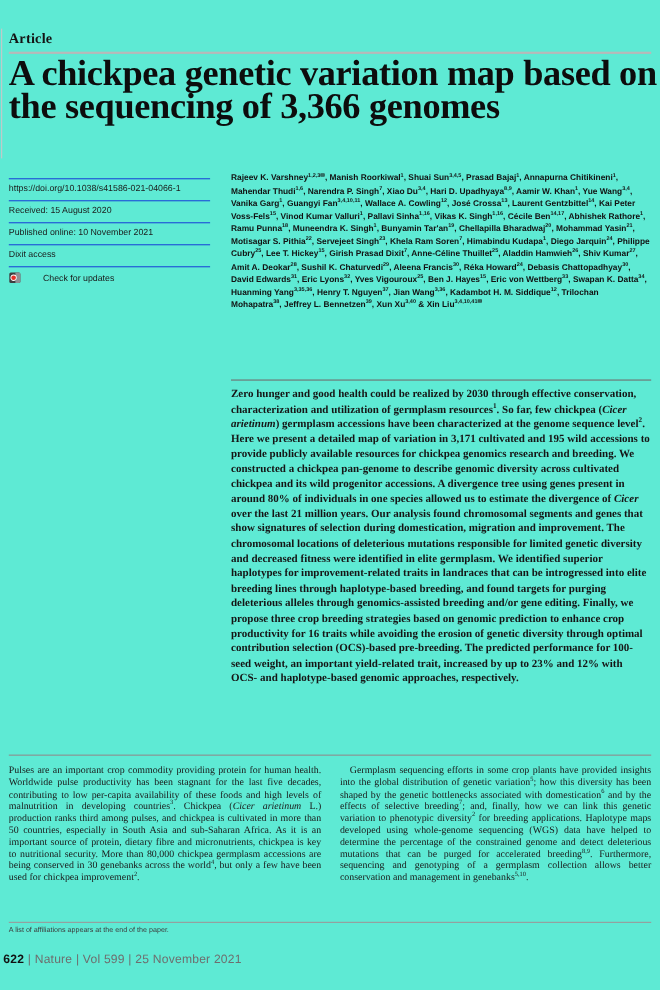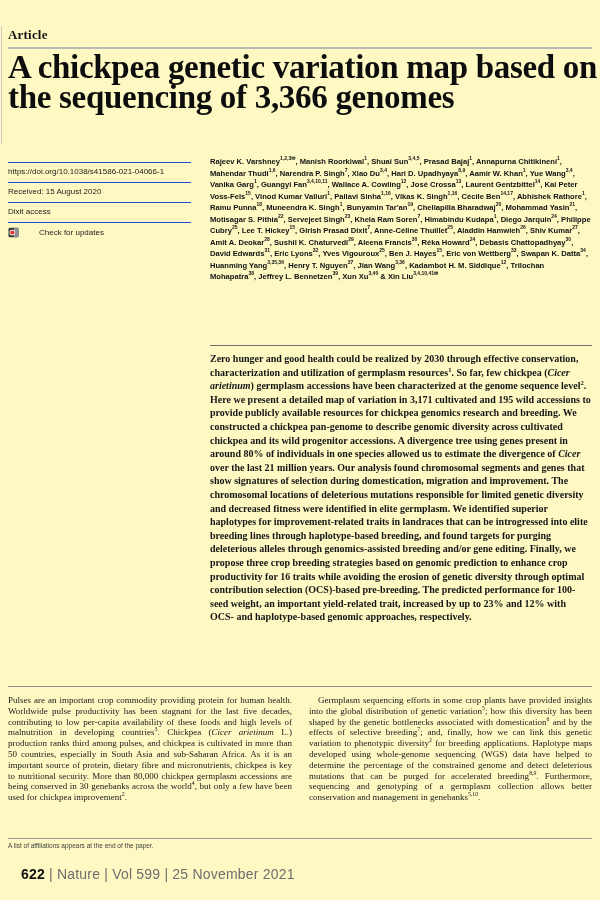--- a/index.html
+++ b/index.html
@@ -1,16 +1,16 @@
 <!DOCTYPE html>
 <html><head>
 <meta charset="utf-8">
 <style>
   html,body{margin:0;padding:0;background:#e8e8e8;}
-  .page{position:relative;width:600px;height:900px;background:#fef9c3;overflow:hidden;
+  .page{position:relative;width:600px;height:900px;background:#5eead4;overflow:hidden;
         font-family:"Liberation Serif",serif;color:#141414;}
   .edge-mark{position:absolute;left:1px;top:26px;width:1px;height:118px;background:#c8c8c8;}
 
   
   .kicker{position:absolute;left:8px;top:27px;font-size:13px;font-weight:bold;letter-spacing:.2px;}
   .header-rule{position:absolute;left:8px;top:47px;width:584px;height:2px;background:#b9b9b9;}
   .title{position:absolute;left:8px;top:52px;margin:0;font-size:33px;line-height:30px;
          font-weight:bold;letter-spacing:-.3px;color:#0d0d0d;}
   .title .tl{display:block;white-space:nowrap;}
 
@@ -37,41 +37,42 @@
   .col{position:absolute;top:695px;width:284px;font-size:9px;line-height:10.8px;
        text-align:justify;color:#181818;}
   .col sup{font-size:5.8px;line-height:0;}
   .col-left{left:8px;}
   .col-right{left:309px;width:283px;text-indent:9px;}
 
   
   .foot-rule{position:absolute;left:8px;top:838px;width:584px;height:1px;background:#9a9a9a;}
   .footnote{position:absolute;left:8px;top:842px;font-family:"Liberation Sans",sans-serif;
             font-size:6.5px;color:#3c3c3c;}
-  .footer{position:absolute;left:21px;top:866px;font-family:"Liberation Sans",sans-serif;
-          font-size:14px;color:#6e6e6e;letter-spacing:.2px;}
+  .footer{position:absolute;left:3px;top:866px;font-family:"Liberation Sans",sans-serif;
+          font-size:11px;color:#6e6e6e;letter-spacing:.2px;}
   .footer .b,.b{font-weight:bold;color:#111;}
   sup{vertical-align:super;}
 </style>
 </head>
 <body>
 
 <div class="page">
   <div class="edge-mark"></div>
 
   <div class="kicker">Article</div>
   <div class="header-rule"></div>
   <h1 class="title">
     <span class="tl">A chickpea genetic variation map based on</span>
     <span class="tl">the sequencing of 3,366 genomes</span>
   </h1>
 
   <aside class="meta">
     <div class="meta-item">https://doi.org/10.1038/s41586-021-04066-1</div>
     <div class="meta-item">Received: 15 August 2020</div>
+    <div class="meta-item">Published online: 10 November 2021</div>
     <div class="meta-item">Dixit access</div>
     <div class="meta-item check">
       <svg class="cm" width="11" height="11" viewBox="0 0 24 24" aria-hidden="true">
         <rect x="1" y="1.5" width="22" height="21" rx="3" fill="#3d3d3f"></rect>
         <path d="M13 1.5 H20 a3 3 0 0 1 3 3 V19.5 a3 3 0 0 1 -3 3 H13 Z" fill="#8f9094"></path>
         <circle cx="9.5" cy="12" r="6.2" fill="#ffffff"></circle>
         <circle cx="9.5" cy="12" r="4.6" fill="#e43127"></circle>
       </svg>
       <span>Check for updates</span>
     </div>

